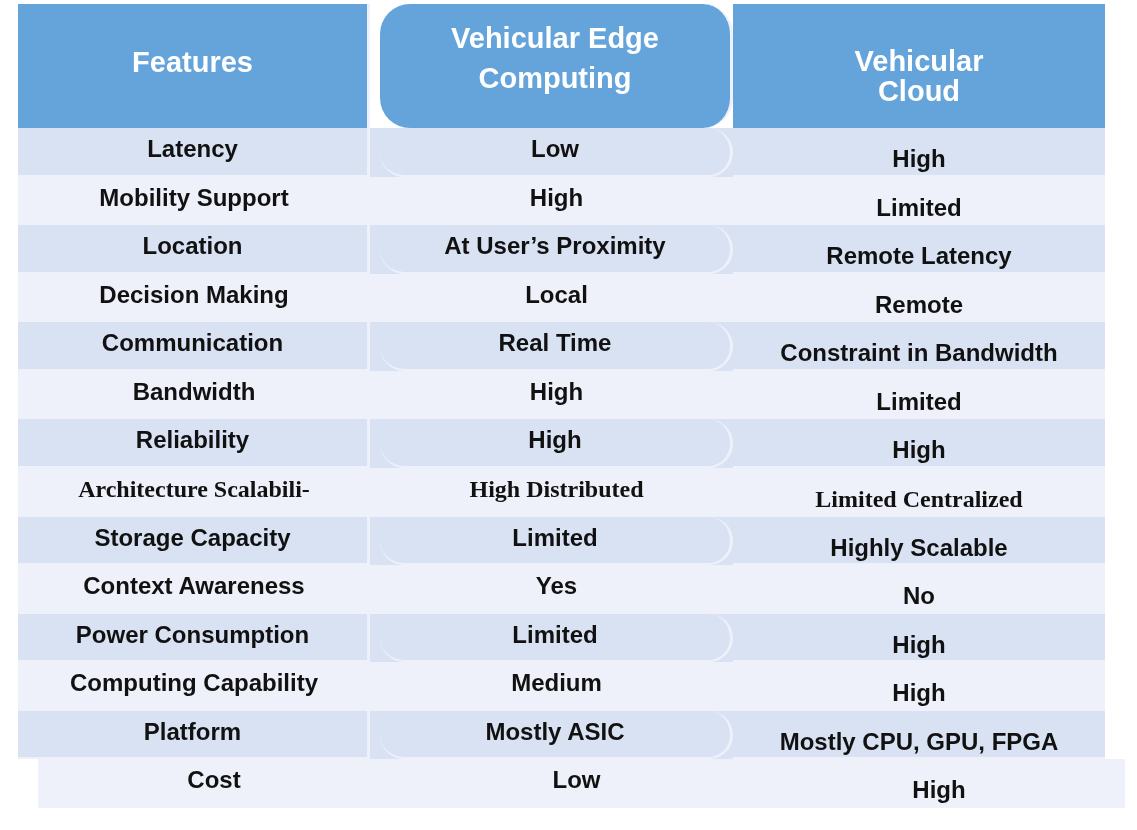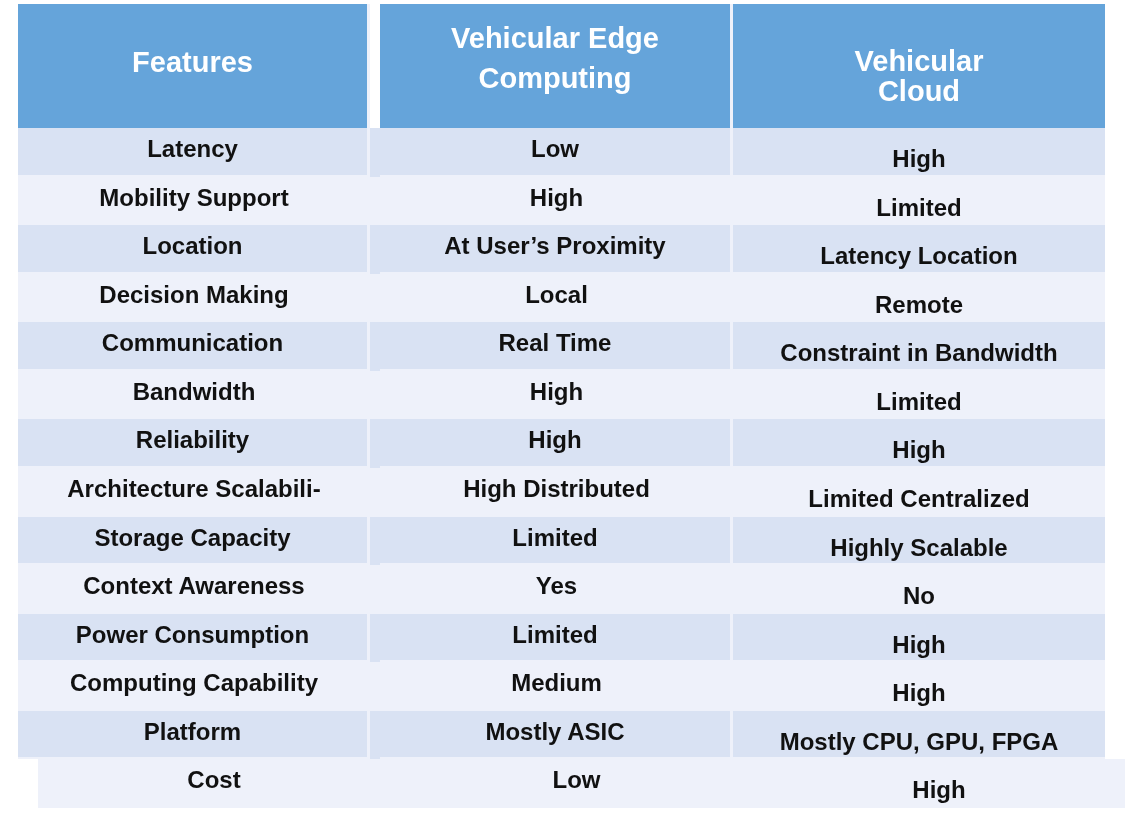--- a/index.html
+++ b/index.html
@@ -9,21 +9,21 @@
   .hdr { position: absolute; top: 0; height: 124px; background: #65A4DA; color: #ffffff;
          font-weight: bold; font-size: 29px; text-align: center; line-height: 40px; }
   .hdr span { position: absolute; left: 0; right: 0; }
   .row { position: absolute; left: 0; width: 1087px; height: 48.57px; }
   .row.dark { background: #D9E2F3; }
   .row.light { background: #EEF1FA; }
   .cell { position: absolute; top: 0; height: 100%; text-align: center; color: #111111;
           font-size: 24px; font-weight: bold; box-sizing: border-box; }
   .row.dark .cell { border-bottom: 2px solid #EEF1FA; }
   .c1 { left: 0; width: 352px; }
-  .c2 { left: 362px; width: 353px; }
+  .c2 { left: 362px; width: 353px; border-radius: 30px; }
   .c3 { left: 715px; width: 372px; }
   .row.dark .c1, .row.dark .c2 { border-right: 3px solid #EEF1FA; }
   .hdr.c1, .hdr.c2 { border-right: 3px solid #EEF1FA; box-sizing: border-box; }
   .hdr-line { position: absolute; left: 0; top: 124px; width: 1087px; height: 2px; background: #EEF1FA; }
   .cell span { position: absolute; left: 0; right: 0; top: 6px; line-height: 30px; }
   .c3 span { top: 16px; }
 </style>
 </head>
 <body>
 
@@ -65,21 +65,21 @@
         </div>
       </div>
       <div class="row dark" style="top: 221.14px;">
         <div class="cell c1">
           <span>Location</span>
         </div>
         <div class="cell c2">
           <span>At User’s Proximity</span>
         </div>
         <div class="cell c3">
-          <span>Latency Location</span>
+          <span>Remote Latency</span>
         </div>
       </div>
       <div class="row light" style="top: 269.71px;">
         <div class="cell c1">
           <span>Decision Making</span>
         </div>
         <div class="cell c2">
           <span>Local</span>
         </div>
         <div class="cell c3">
@@ -112,21 +112,21 @@
         <div class="cell c1">
           <span>Reliability</span>
         </div>
         <div class="cell c2">
           <span>High</span>
         </div>
         <div class="cell c3">
           <span>High</span>
         </div>
       </div>
-      <div class="row light" style="top: 463.99px;">
+      <div class="row light" style="top: 463.99px; font-family: Liberation Serif, serif;">
         <div class="cell c1">
           <span>Architecture Scalabili-</span>
         </div>
         <div class="cell c2">
           <span>High Distributed</span>
         </div>
         <div class="cell c3">
           <span>Limited Centralized</span>
         </div>
       </div>

